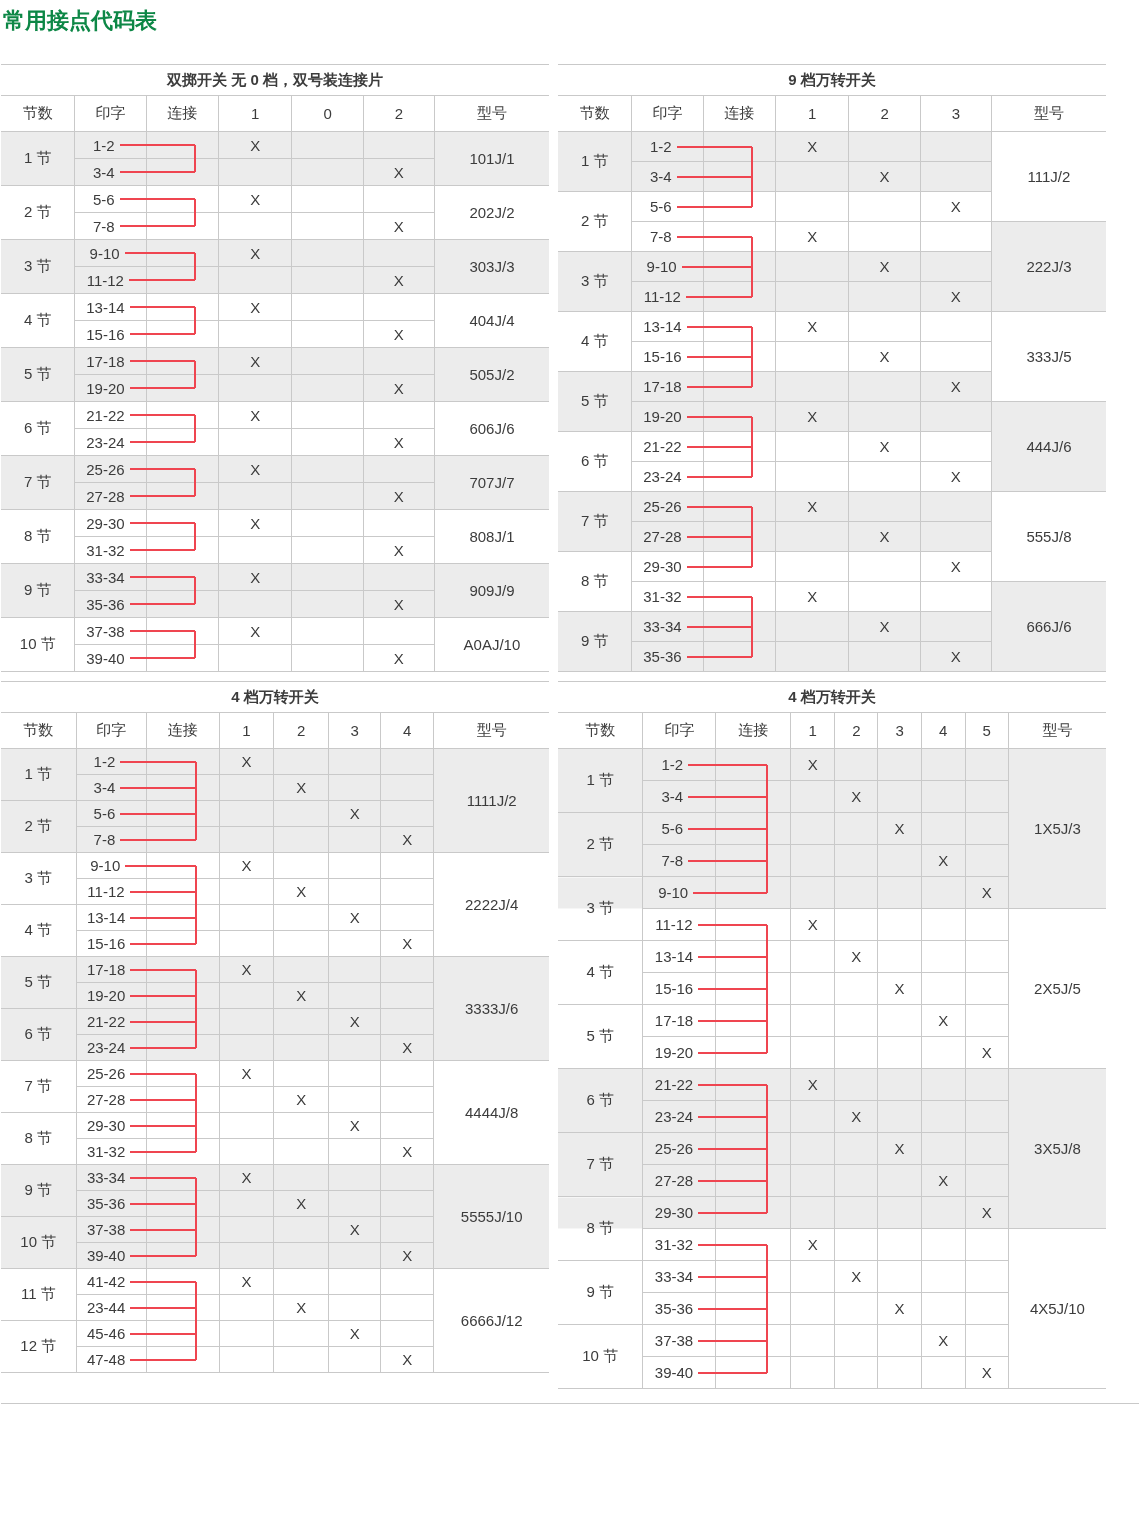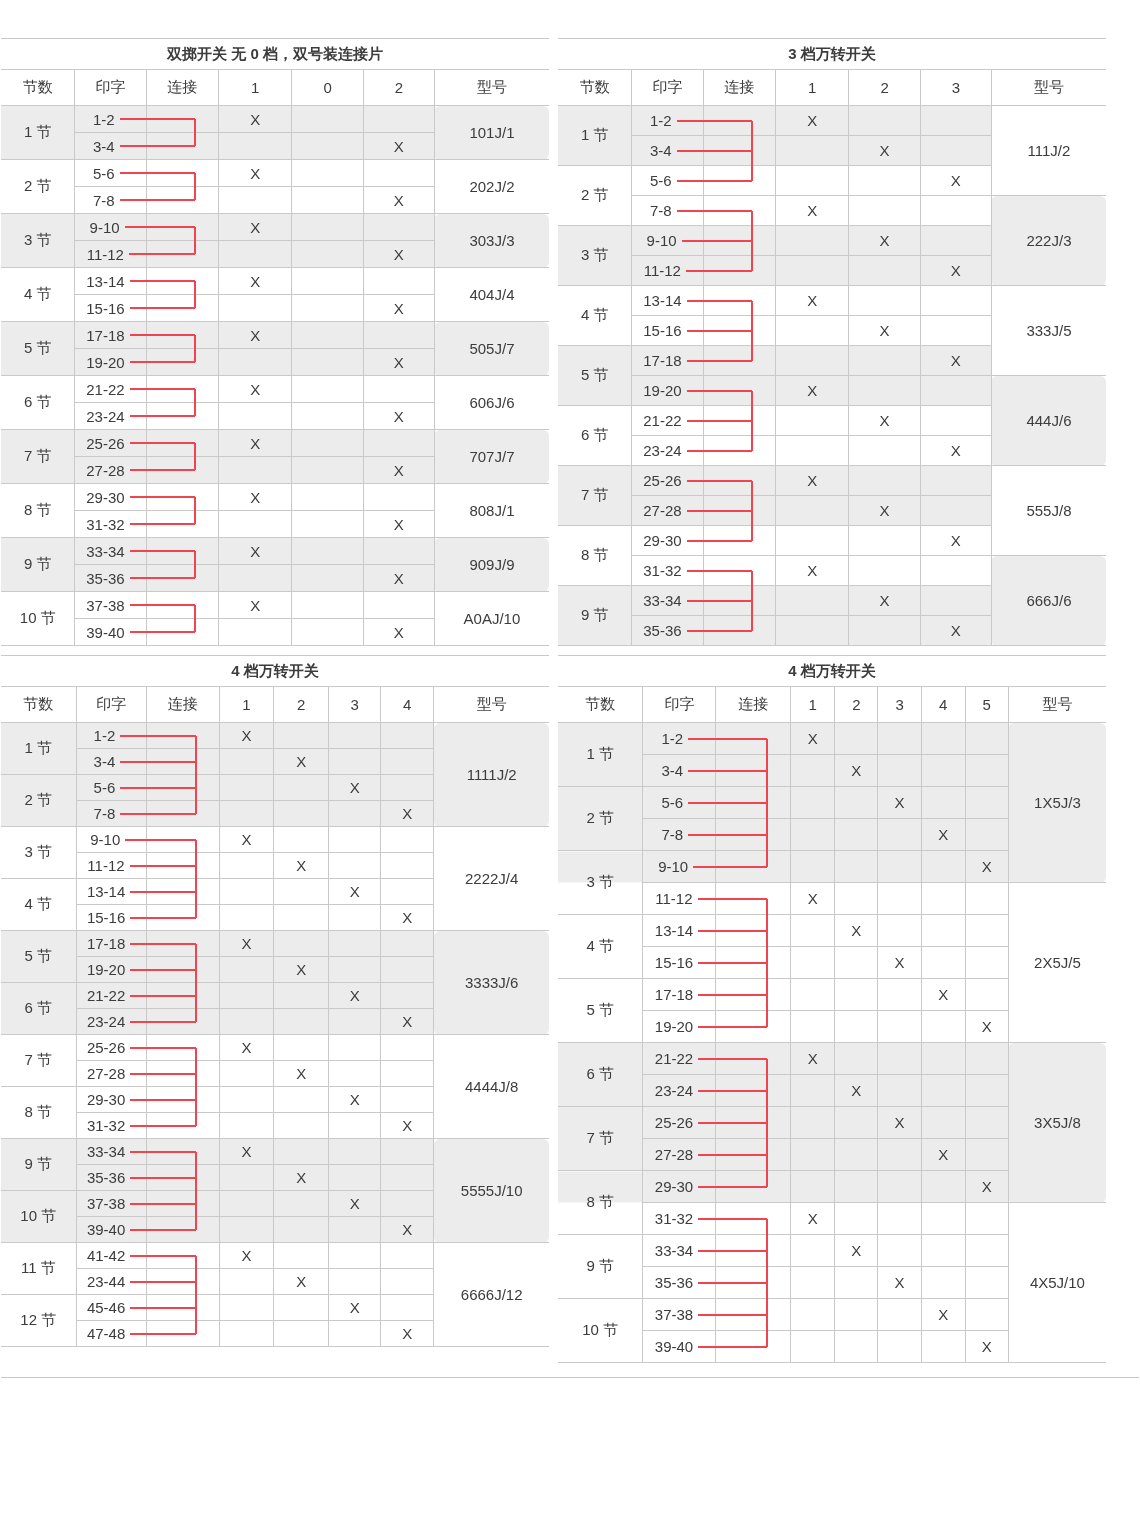--- a/index.html
+++ b/index.html
@@ -15,21 +15,21 @@
   .grid{display:grid;grid-template-columns:548px 548px;column-gap:42px;row-gap:64px;
         margin-top:30px;align-items:start;gap:9px;}
   table.tbl{border-collapse:collapse;width:100%;table-layout:fixed;font-size:15px;}
   .tbl th,.tbl td{border:1px solid var(--border_gray);font-weight:400;text-align:center;
         vertical-align:middle;padding:0;overflow:visible;}
   .tbl .capcell{border-left:0;border-right:0;font-weight:700;height:31px;background:#fff;}
   .tbl .hdr th{height:36px;background:#fff;}
   .tbl .hdr th:first-child{border-left:0;}
   .tbl .hdr th:last-child{border-right:0;text-align:center;}
   .tbl tbody td:first-child{border-left:0;}
-  .tbl td.model{border-right:0;border-radius:6px;}
+  .tbl td.model{border-right:0;}
   .tbl-0 tbody td{height:27px;} .tbl-1 tbody td{height:30px;}
   .tbl-2 tbody td{height:26px;} .tbl-3 tbody td{height:32px;}
   .s-g{background:var(--band_gray);} .s-w{background:#fff;}
   .s-gw{background:linear-gradient(to bottom,var(--band_gray) 50%,#fff 50%);}
   td.p .pwrap{display:flex;align-items:center;width:100%;}
   .pwrap::before{content:"";flex:1 1 0;}
   .ptxt{flex:0 0 auto;white-space:nowrap;}
   .pline{flex:1.5 1 0;height:2px;background:var(--line_red);margin-left:5px;border:0;display:block;}
   td.conn{position:relative;}
   td.conn::before{content:"";position:absolute;left:-1px;right:32%;top:50%;margin-top:-1px;
@@ -38,20 +38,21 @@
         background:var(--line_red);z-index:2;}
   td.c-first::after{top:50%;bottom:-1px;}
   td.c-mid::after{top:-1px;bottom:-1px;}
   td.c-last::after{top:-1px;bottom:50%;}
   .bottom-rule{border-top:1px solid var(--border_gray);margin-top:14px;height:10px;}
 </style>
 </head>
 <body>
 
 <div class="page">
+  <h1 class="title">常用接点代码表</h1>
   <div class="grid">
       <table class="tbl tbl-0">
         <colgroup>
           <col style="width: 13.5%;">
           <col style="width: 13%;">
           <col style="width: 13.2%;">
           <col style="width: 13.4%;">
           <col style="width: 13%;">
           <col style="width: 13%;">
           <col style="width: 20.9%;">
@@ -180,21 +181,21 @@
             <td class="p s-g">
               <div class="pwrap">
                 <span class="ptxt">17-18</span>
                 <i class="pline"></i>
               </div>
             </td>
             <td class="conn c-first s-g"></td>
             <td class="num s-g">X</td>
             <td class="num s-g"></td>
             <td class="num s-g"></td>
-            <td rowspan="2" class="model s-g">505J/7</td>
+            <td rowspan="2" class="model s-g">505J/2</td>
           </tr>
           <tr>
             <td class="p s-g">
               <div class="pwrap">
                 <span class="ptxt">19-20</span>
                 <i class="pline"></i>
               </div>
             </td>
             <td class="conn c-last s-g"></td>
             <td class="num s-g"></td>
@@ -338,21 +339,21 @@
           <col style="width: 13.5%;">
           <col style="width: 13%;">
           <col style="width: 13.2%;">
           <col style="width: 13.4%;">
           <col style="width: 13%;">
           <col style="width: 13%;">
           <col style="width: 20.9%;">
         </colgroup>
         <thead>
           <tr class="cap">
-            <th colspan="7" class="capcell">3 档万转开关</th>
+            <th colspan="7" class="capcell">9 档万转开关</th>
           </tr>
           <tr class="hdr">
             <th>节数</th>
             <th>印字</th>
             <th>连接</th>
             <th>1</th>
             <th>2</th>
             <th>3</th>
             <th>型号</th>
           </tr>

